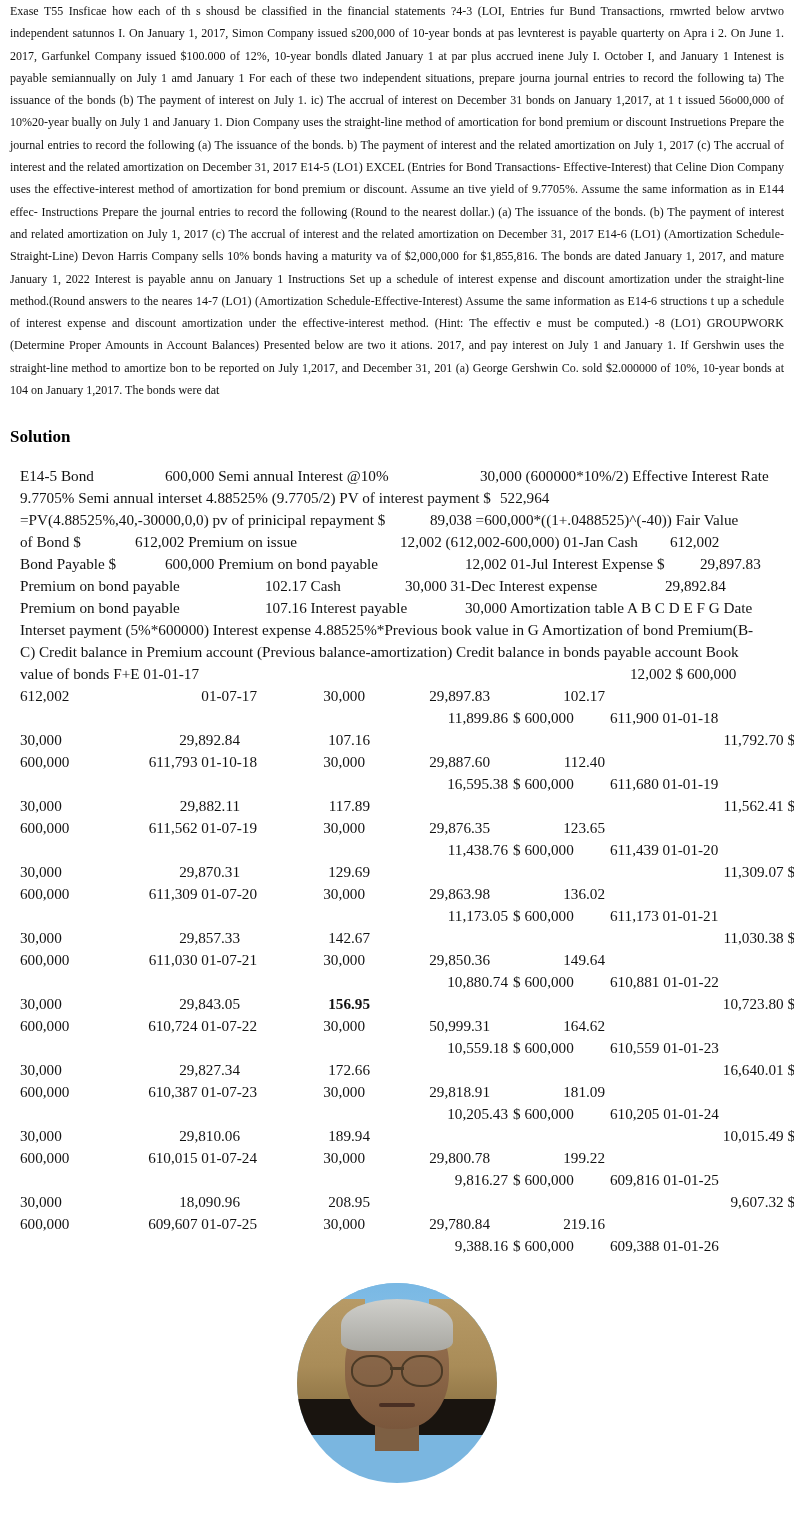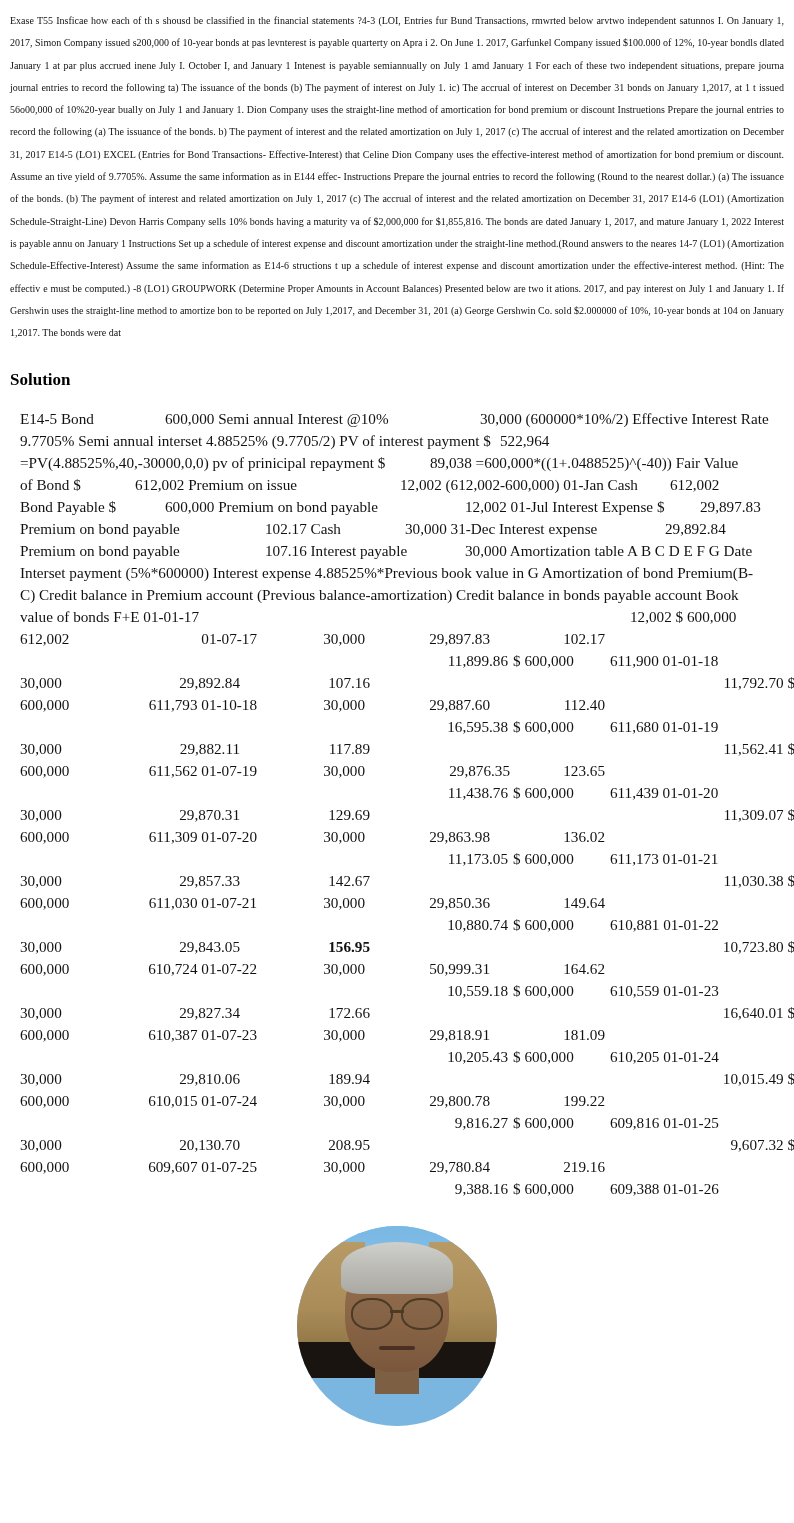--- a/index.html
+++ b/index.html
@@ -18,26 +18,25 @@
     width: 794px;
     height: 1523px;
     position: relative;
     box-sizing: border-box;
     padding: 0 10px;
   }
 
   
   .question {
     font-family: "Liberation Serif", serif;
-    font-size: 10px;
+    font-size: 12px;
     line-height: 22.3px;
     text-align: justify;
     text-justify: inter-word;
     color: #111111;
-    padding-top: 10px;
     margin: 0;
   }
 
   
   .solution-heading {
     font-family: "Liberation Serif", serif;
     font-weight: bold;
     font-size: 17px;
     line-height: 20px;
     margin: 26px 0 18px 0;
@@ -152,38 +151,38 @@
         <div class="srow"><span class="cell l" style="left: 10px; width: 784px;">C) Credit balance in Premium account (Previous balance-amortization) Credit balance in bonds payable account Book</span></div>
         <div class="srow"><span class="cell l" style="left: 10px; width: 300px;">value of bonds F+E 01-01-17</span><span class="cell l" style="left: 620px; width: 180px;">12,002 $ 600,000</span></div>
       </div>
     <div id="sheet-schedule">
         <div class="srow"><span class="cell l" style="left: 10px; width: 90px;">612,002</span><span class="cell r" style="left: 72px; width: 175px;">01-07-17</span><span class="cell r" style="left: 255px; width: 100px;">30,000</span><span class="cell r" style="left: 365px; width: 115px;">29,897.83</span><span class="cell r" style="left: 495px; width: 100px;">102.17</span></div>
         <div class="srow"><span class="cell r" style="left: 390px; width: 108px;">11,899.86</span><span class="cell l" style="left: 503px; width: 90px;">$ 600,000</span><span class="cell l" style="left: 600px; width: 185px;">611,900 01-01-18</span></div>
         <div class="srow"><span class="cell l" style="left: 10px; width: 90px;">30,000</span><span class="cell r" style="left: 110px; width: 120px;">29,892.84</span><span class="cell r" style="left: 250px; width: 110px;">107.16</span><span class="cell r" style="left: 650px; width: 135px;">11,792.70 $</span></div>
         <div class="srow"><span class="cell l" style="left: 10px; width: 90px;">600,000</span><span class="cell r" style="left: 72px; width: 175px;">611,793 01-10-18</span><span class="cell r" style="left: 255px; width: 100px;">30,000</span><span class="cell r" style="left: 365px; width: 115px;">29,887.60</span><span class="cell r" style="left: 495px; width: 100px;">112.40</span></div>
         <div class="srow"><span class="cell r" style="left: 390px; width: 108px;">16,595.38</span><span class="cell l" style="left: 503px; width: 90px;">$ 600,000</span><span class="cell l" style="left: 600px; width: 185px;">611,680 01-01-19</span></div>
         <div class="srow"><span class="cell l" style="left: 10px; width: 90px;">30,000</span><span class="cell r" style="left: 110px; width: 120px;">29,882.11</span><span class="cell r" style="left: 250px; width: 110px;">117.89</span><span class="cell r" style="left: 650px; width: 135px;">11,562.41 $</span></div>
-        <div class="srow"><span class="cell l" style="left: 10px; width: 90px;">600,000</span><span class="cell r" style="left: 72px; width: 175px;">611,562 01-07-19</span><span class="cell r" style="left: 255px; width: 100px;">30,000</span><span class="cell r" style="left: 385px; width: 115px;">29,876.35</span><span class="cell r" style="left: 495px; width: 100px;">123.65</span></div>
+        <div class="srow"><span class="cell l" style="left: 10px; width: 90px;">600,000</span><span class="cell r" style="left: 72px; width: 175px;">611,562 01-07-19</span><span class="cell r" style="left: 255px; width: 100px;">30,000</span><span class="cell r" style="left: 365px; width: 115px;">29,876.35</span><span class="cell r" style="left: 495px; width: 100px;">123.65</span></div>
         <div class="srow"><span class="cell r" style="left: 390px; width: 108px;">11,438.76</span><span class="cell l" style="left: 503px; width: 90px;">$ 600,000</span><span class="cell l" style="left: 600px; width: 185px;">611,439 01-01-20</span></div>
         <div class="srow"><span class="cell l" style="left: 10px; width: 90px;">30,000</span><span class="cell r" style="left: 110px; width: 120px;">29,870.31</span><span class="cell r" style="left: 250px; width: 110px;">129.69</span><span class="cell r" style="left: 650px; width: 135px;">11,309.07 $</span></div>
         <div class="srow"><span class="cell l" style="left: 10px; width: 90px;">600,000</span><span class="cell r" style="left: 72px; width: 175px;">611,309 01-07-20</span><span class="cell r" style="left: 255px; width: 100px;">30,000</span><span class="cell r" style="left: 365px; width: 115px;">29,863.98</span><span class="cell r" style="left: 495px; width: 100px;">136.02</span></div>
         <div class="srow"><span class="cell r" style="left: 390px; width: 108px;">11,173.05</span><span class="cell l" style="left: 503px; width: 90px;">$ 600,000</span><span class="cell l" style="left: 600px; width: 185px;">611,173 01-01-21</span></div>
         <div class="srow"><span class="cell l" style="left: 10px; width: 90px;">30,000</span><span class="cell r" style="left: 110px; width: 120px;">29,857.33</span><span class="cell r" style="left: 250px; width: 110px;">142.67</span><span class="cell r" style="left: 650px; width: 135px;">11,030.38 $</span></div>
         <div class="srow"><span class="cell l" style="left: 10px; width: 90px;">600,000</span><span class="cell r" style="left: 72px; width: 175px;">611,030 01-07-21</span><span class="cell r" style="left: 255px; width: 100px;">30,000</span><span class="cell r" style="left: 365px; width: 115px;">29,850.36</span><span class="cell r" style="left: 495px; width: 100px;">149.64</span></div>
         <div class="srow"><span class="cell r" style="left: 390px; width: 108px;">10,880.74</span><span class="cell l" style="left: 503px; width: 90px;">$ 600,000</span><span class="cell l" style="left: 600px; width: 185px;">610,881 01-01-22</span></div>
         <div class="srow"><span class="cell l" style="left: 10px; width: 90px;">30,000</span><span class="cell r" style="left: 110px; width: 120px;">29,843.05</span><span class="cell r" style="left: 250px; width: 110px; font-weight: bold;">156.95</span><span class="cell r" style="left: 650px; width: 135px;">10,723.80 $</span></div>
         <div class="srow"><span class="cell l" style="left: 10px; width: 90px;">600,000</span><span class="cell r" style="left: 72px; width: 175px;">610,724 01-07-22</span><span class="cell r" style="left: 255px; width: 100px;">30,000</span><span class="cell r" style="left: 365px; width: 115px;">50,999.31</span><span class="cell r" style="left: 495px; width: 100px;">164.62</span></div>
         <div class="srow"><span class="cell r" style="left: 390px; width: 108px;">10,559.18</span><span class="cell l" style="left: 503px; width: 90px;">$ 600,000</span><span class="cell l" style="left: 600px; width: 185px;">610,559 01-01-23</span></div>
         <div class="srow"><span class="cell l" style="left: 10px; width: 90px;">30,000</span><span class="cell r" style="left: 110px; width: 120px;">29,827.34</span><span class="cell r" style="left: 250px; width: 110px;">172.66</span><span class="cell r" style="left: 650px; width: 135px;">16,640.01 $</span></div>
         <div class="srow"><span class="cell l" style="left: 10px; width: 90px;">600,000</span><span class="cell r" style="left: 72px; width: 175px;">610,387 01-07-23</span><span class="cell r" style="left: 255px; width: 100px;">30,000</span><span class="cell r" style="left: 365px; width: 115px;">29,818.91</span><span class="cell r" style="left: 495px; width: 100px;">181.09</span></div>
         <div class="srow"><span class="cell r" style="left: 390px; width: 108px;">10,205.43</span><span class="cell l" style="left: 503px; width: 90px;">$ 600,000</span><span class="cell l" style="left: 600px; width: 185px;">610,205 01-01-24</span></div>
         <div class="srow"><span class="cell l" style="left: 10px; width: 90px;">30,000</span><span class="cell r" style="left: 110px; width: 120px;">29,810.06</span><span class="cell r" style="left: 250px; width: 110px;">189.94</span><span class="cell r" style="left: 650px; width: 135px;">10,015.49 $</span></div>
         <div class="srow"><span class="cell l" style="left: 10px; width: 90px;">600,000</span><span class="cell r" style="left: 72px; width: 175px;">610,015 01-07-24</span><span class="cell r" style="left: 255px; width: 100px;">30,000</span><span class="cell r" style="left: 365px; width: 115px;">29,800.78</span><span class="cell r" style="left: 495px; width: 100px;">199.22</span></div>
         <div class="srow"><span class="cell r" style="left: 390px; width: 108px;">9,816.27</span><span class="cell l" style="left: 503px; width: 90px;">$ 600,000</span><span class="cell l" style="left: 600px; width: 185px;">609,816 01-01-25</span></div>
-        <div class="srow"><span class="cell l" style="left: 10px; width: 90px;">30,000</span><span class="cell r" style="left: 110px; width: 120px;">20,130.70</span><span class="cell r" style="left: 250px; width: 110px;">208.95</span><span class="cell r" style="left: 650px; width: 135px;">9,607.32 $</span></div>
+        <div class="srow"><span class="cell l" style="left: 10px; width: 90px;">30,000</span><span class="cell r" style="left: 110px; width: 120px;">18,090.96</span><span class="cell r" style="left: 250px; width: 110px;">208.95</span><span class="cell r" style="left: 650px; width: 135px;">9,607.32 $</span></div>
         <div class="srow"><span class="cell l" style="left: 10px; width: 90px;">600,000</span><span class="cell r" style="left: 72px; width: 175px;">609,607 01-07-25</span><span class="cell r" style="left: 255px; width: 100px;">30,000</span><span class="cell r" style="left: 365px; width: 115px;">29,780.84</span><span class="cell r" style="left: 495px; width: 100px;">219.16</span></div>
         <div class="srow"><span class="cell r" style="left: 390px; width: 108px;">9,388.16</span><span class="cell l" style="left: 503px; width: 90px;">$ 600,000</span><span class="cell l" style="left: 600px; width: 185px;">609,388 01-01-26</span></div>
       </div>
   </div>
 
   <div class="avatar-wrap">
     <div class="avatar">
       <div class="av-sky"></div>
       <div class="av-wallL"></div>
       <div class="av-wallR"></div>

